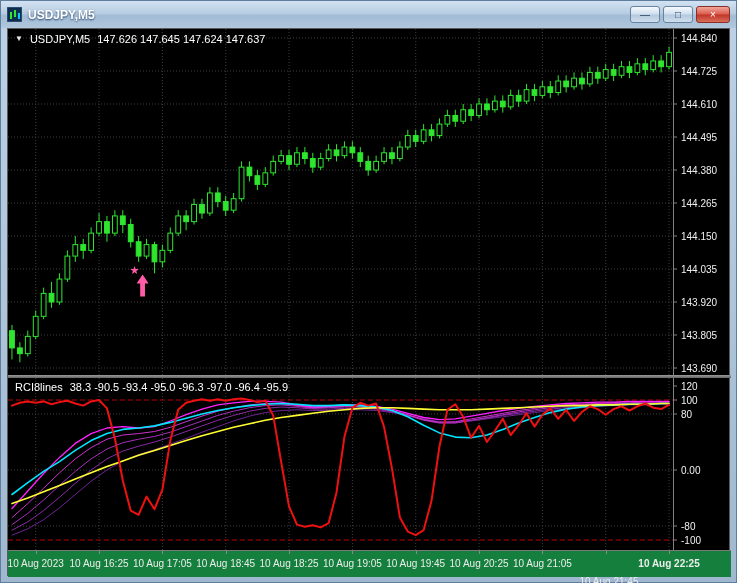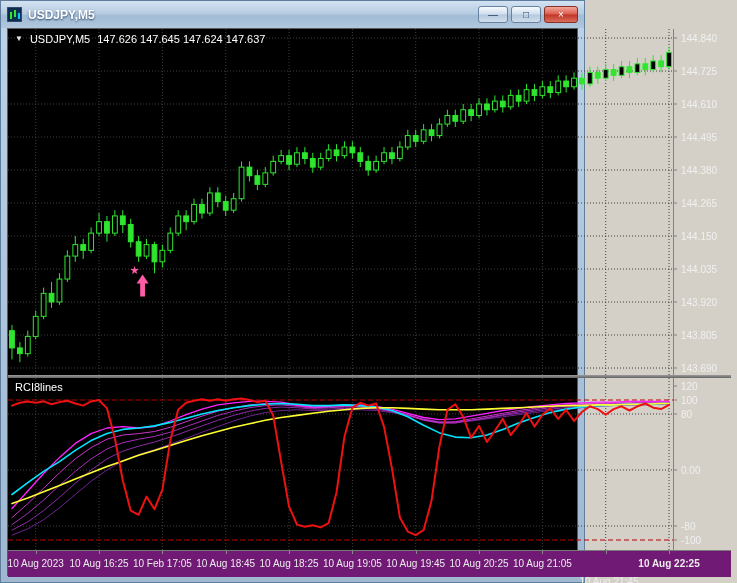--- a/index.html
+++ b/index.html
@@ -1,32 +1,32 @@
 <!DOCTYPE html>
 <html><head>
 <meta charset="utf-8">
 <style>
   html,body{margin:0;padding:0;background:#d4d0c8;}
   body{width:737px;height:583px;font-family:"Liberation Sans",sans-serif;}
-  .window{position:relative;width:585px;height:583px;box-sizing:border-box;
+  .window{position:relative;width:737px;height:583px;box-sizing:border-box;
     background:linear-gradient(#bdd2e6,#9fb8d0);border:1px solid #5f7d9c;}
   .titlebar{position:absolute;top:0;left:0;right:0;height:27px;display:flex;align-items:center;
     padding:0 6px;gap:6px;background:linear-gradient(#d2e2f2 0%,#b8cde2 45%,#a2bcd6 55%,#b0c7dd 100%);}
   .title-text{color:#fff;font-size:12px;font-weight:bold;text-shadow:0 1px 2px rgba(10,40,80,.85);}
   .win-buttons{margin-left:auto;display:flex;gap:3px;}
   .win-btn{width:30px;height:17px;padding:0;font-size:10px;line-height:15px;text-align:center;
     border:1px solid #68839f;border-radius:3px;color:#1c3a5e;cursor:pointer;
     background:linear-gradient(#f6fafd,#cfdeee 48%,#b4c9dd 52%,#cfdeee);}
   .win-btn.close{width:34px;color:#fff;border-color:#8a2f23;
     background:linear-gradient(#f2a79b,#da5c4e 48%,#c03527 52%,#da6d5b);}
   .client{position:absolute;top:27px;left:6px;right:6px;bottom:6px;background:#000;border:1px solid #5a5a5a;}
   .main-chart{position:absolute;top:0;left:0;width:723px;height:346px;}
   .splitter{position:absolute;top:346px;left:0;width:723px;height:3px;background:linear-gradient(#9a9a9a,#646464);}
   .indicator{position:absolute;top:349px;left:0;width:723px;height:172px;}
-  .time-axis{position:absolute;top:521px;left:0;width:723px;height:27px;background:#701a75;border-top:1px solid #7a7a7a;box-sizing:border-box;}
+  .time-axis{position:absolute;top:521px;left:0;width:723px;height:27px;background:#15803d;border-top:1px solid #7a7a7a;box-sizing:border-box;}
   .info-line{position:absolute;top:4px;left:7px;color:#fff;font-size:11px;display:flex;gap:7px;align-items:center;white-space:nowrap;}
   .collapse-tri{font-size:8px;line-height:1;color:#e8e8e8;}
   svg{display:block;}
   svg text{font-family:"Liberation Sans",sans-serif;}
   .time-label{position:absolute;top:7px;transform:translateX(-50%);color:#ececec;font-size:10px;white-space:nowrap;}
   .time-tick{position:absolute;top:0;width:1px;height:3px;background:#8a8a8a;}
 </style>
 </head>
 <body>
 
@@ -311,30 +311,31 @@
           <text x="673" y="39.5" fill="#f0f0f0" font-size="10">80</text>
           <line x1="665" y1="92" x2="669" y2="92" stroke="#828282"></line>
           <text x="673" y="95.5" fill="#f0f0f0" font-size="10">0.00</text>
           <line x1="665" y1="148" x2="669" y2="148" stroke="#828282"></line>
           <text x="673" y="151.5" fill="#f0f0f0" font-size="10">-80</text>
           <line x1="665" y1="162" x2="669" y2="162" stroke="#828282"></line>
           <text x="673" y="165.5" fill="#f0f0f0" font-size="10">-100</text>
         </svg>
       <div class="info-line" style="top:3px;">
         <span>RCI8lines</span>
+        <span>38.3 -90.5 -93.4 -95.0 -96.3 -97.0 -96.4 -95.9</span>
       </div>
     </div>
 
     <div class="time-axis" id="time-axis">
         <div class="time-tick" style="left: 27.7083px;"></div>
         <div class="time-label" style="left: 27.7083px;">10 Aug 2023</div>
         <div class="time-tick" style="left: 91.0417px;"></div>
         <div class="time-label" style="left: 91.0417px;">10 Aug 16:25</div>
         <div class="time-tick" style="left: 154.375px;"></div>
-        <div class="time-label" style="left: 154.375px;">10 Feb 17:05</div>
+        <div class="time-label" style="left: 154.375px;">10 Aug 17:05</div>
         <div class="time-tick" style="left: 217.708px;"></div>
         <div class="time-label" style="left: 217.708px;">10 Aug 18:45</div>
         <div class="time-tick" style="left: 281.042px;"></div>
         <div class="time-label" style="left: 281.042px;">10 Aug 18:25</div>
         <div class="time-tick" style="left: 344.375px;"></div>
         <div class="time-label" style="left: 344.375px;">10 Aug 19:05</div>
         <div class="time-tick" style="left: 407.708px;"></div>
         <div class="time-label" style="left: 407.708px;">10 Aug 19:45</div>
         <div class="time-tick" style="left: 471.042px;"></div>
         <div class="time-label" style="left: 471.042px;">10 Aug 20:25</div>

